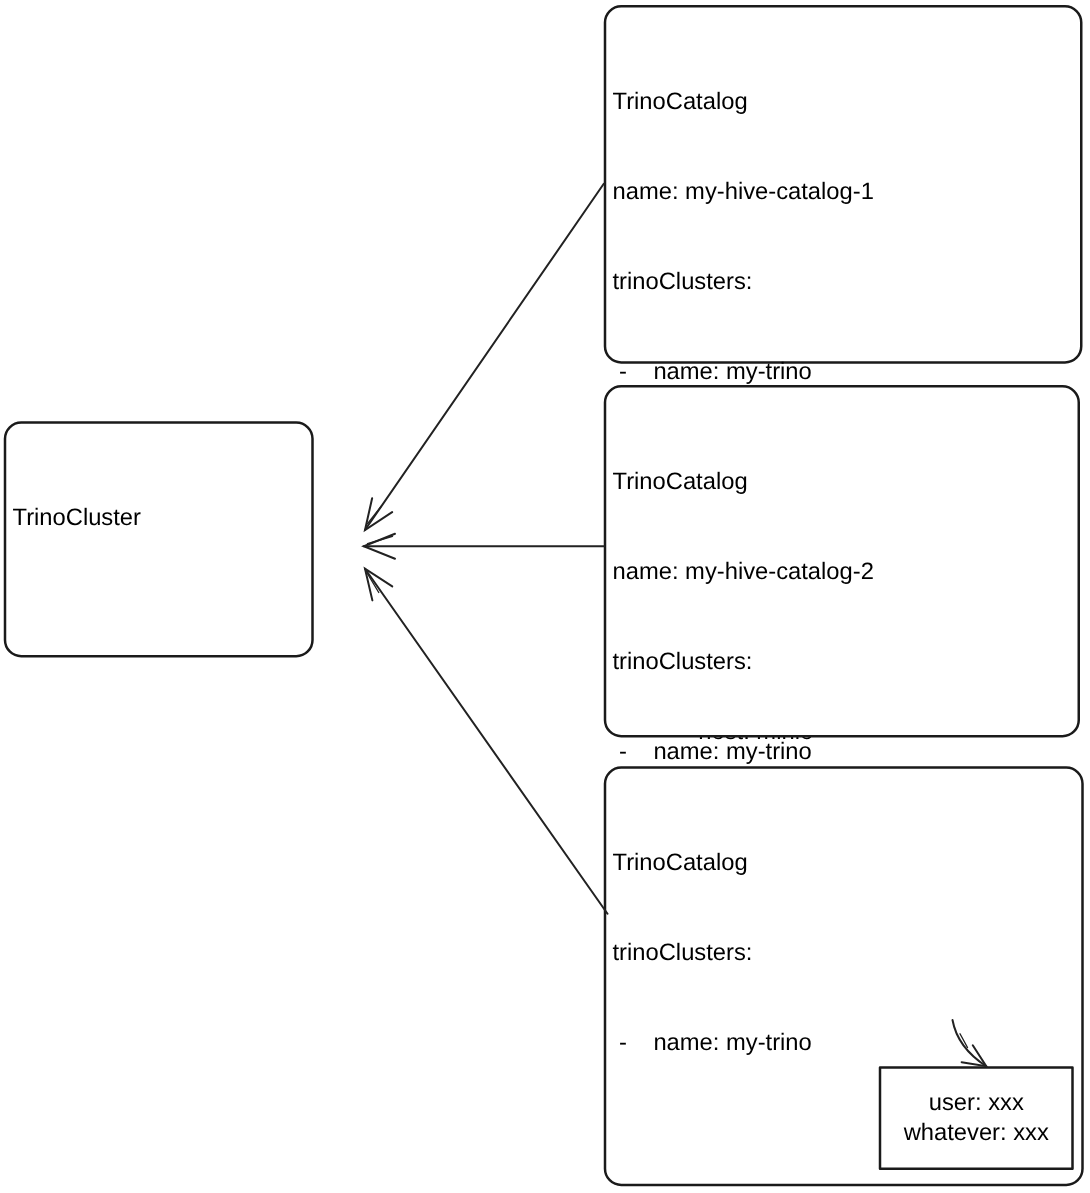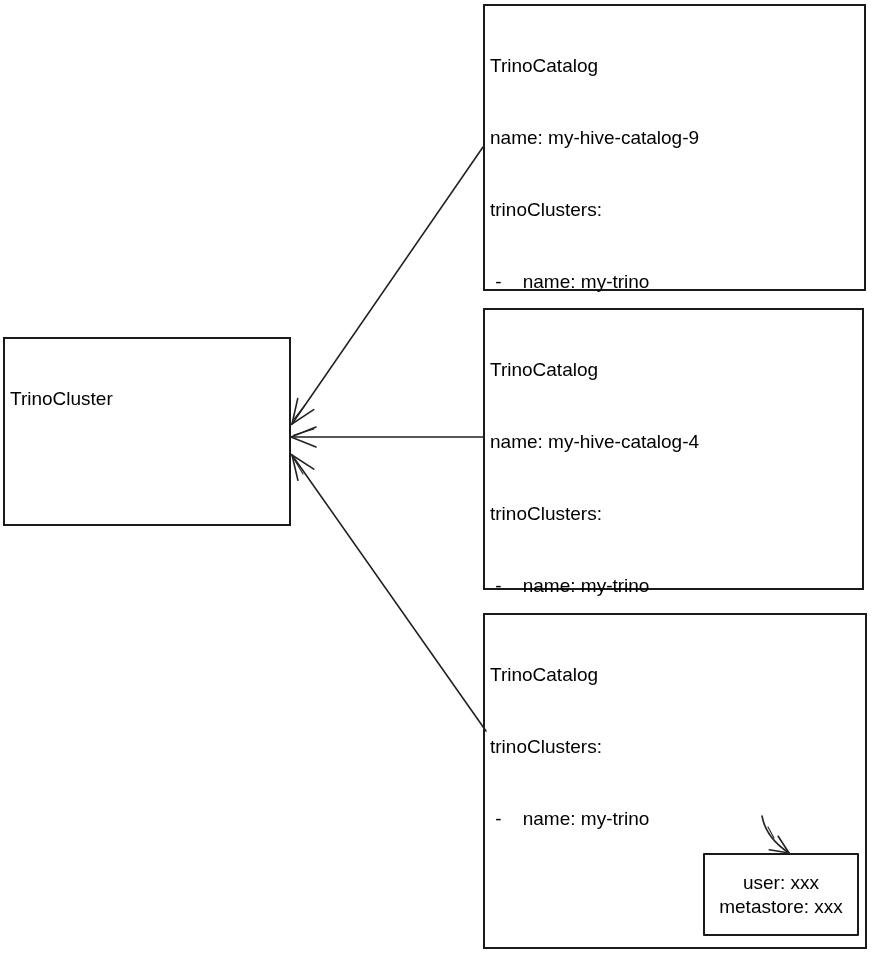--- a/index.html
+++ b/index.html
@@ -11,27 +11,27 @@
     font-family: "Liberation Sans", sans-serif;
     font-size: 19px;
     line-height: 24px;
     color: #000000;
     overflow: hidden;
   }
   .node {
     position: absolute;
     box-sizing: border-box;
     border: 2px solid #1a1a1a;
-    border-radius: 0;
+    border-radius: 14px;
     background: #ffffff;
-    padding: 0 5px;
+    padding: 16px 5px;
     white-space: pre;
     z-index: 1;
   }
-  .cluster   { left: 3px;   top: 337px; width: 288px; height: 189px; }
+  .cluster   { left: 3px;   top: 337px; width: 248px; height: 189px; }
   .catalog-1 { left: 483px; top: 4px;   width: 383px; height: 287px; }
   .catalog-2 { left: 483px; top: 308px; width: 381px; height: 282px; }
   .catalog-3 { left: 483px; top: 613px; width: 384px; height: 336px; }
   .secret {
     position: absolute;
     left: 218px; top: 238px; width: 156px; height: 83px;
     box-sizing: border-box;
     border: 2px solid #1a1a1a;
     border-radius: 1px;
     background: #ffffff;
@@ -88,48 +88,48 @@
       <path class="echo" d="M768 827 L774 838"></path>
     </g>
   </svg>
 
   <div class="node cluster">
     <div class="line">TrinoCluster</div>
   </div>
 
   <div class="node catalog-1">
     <div class="line">TrinoCatalog</div>
-    <div class="line">name: my-hive-catalog-9</div>
+    <div class="line">name: my-hive-catalog-1</div>
     <div class="line">trinoClusters:</div>
     <div class="line"> -    name: my-trino</div>
     <div class="line">hive:</div>
     <div class="line">    s3: # S3ConnnectionSpec</div>
     <div class="line">        inline:</div>
     <div class="line">             host: minio</div>
     <div class="line">    metastore: # whatever</div>
   </div>
 
   <div class="node catalog-2">
     <div class="line">TrinoCatalog</div>
-    <div class="line">name: my-hive-catalog-4</div>
+    <div class="line">name: my-hive-catalog-2</div>
     <div class="line">trinoClusters:</div>
     <div class="line"> -    name: my-trino</div>
     <div class="line">hive:</div>
     <div class="line">    hdfs:</div>
     <div class="line">        # TBD</div>
     <div class="line">    metastore: # whatever</div>
   </div>
 
   <div class="node catalog-3">
     <div class="line">TrinoCatalog</div>
     <div class="line">trinoClusters:</div>
     <div class="line"> -    name: my-trino</div>
     
     
     
 
     <div class="secret">
       <div class="line">user: xxx</div>
-      <div class="line">metastore: xxx</div>
+      <div class="line">whatever: xxx</div>
     </div>
   </div>
 
 </div>
 
 </body></html>

